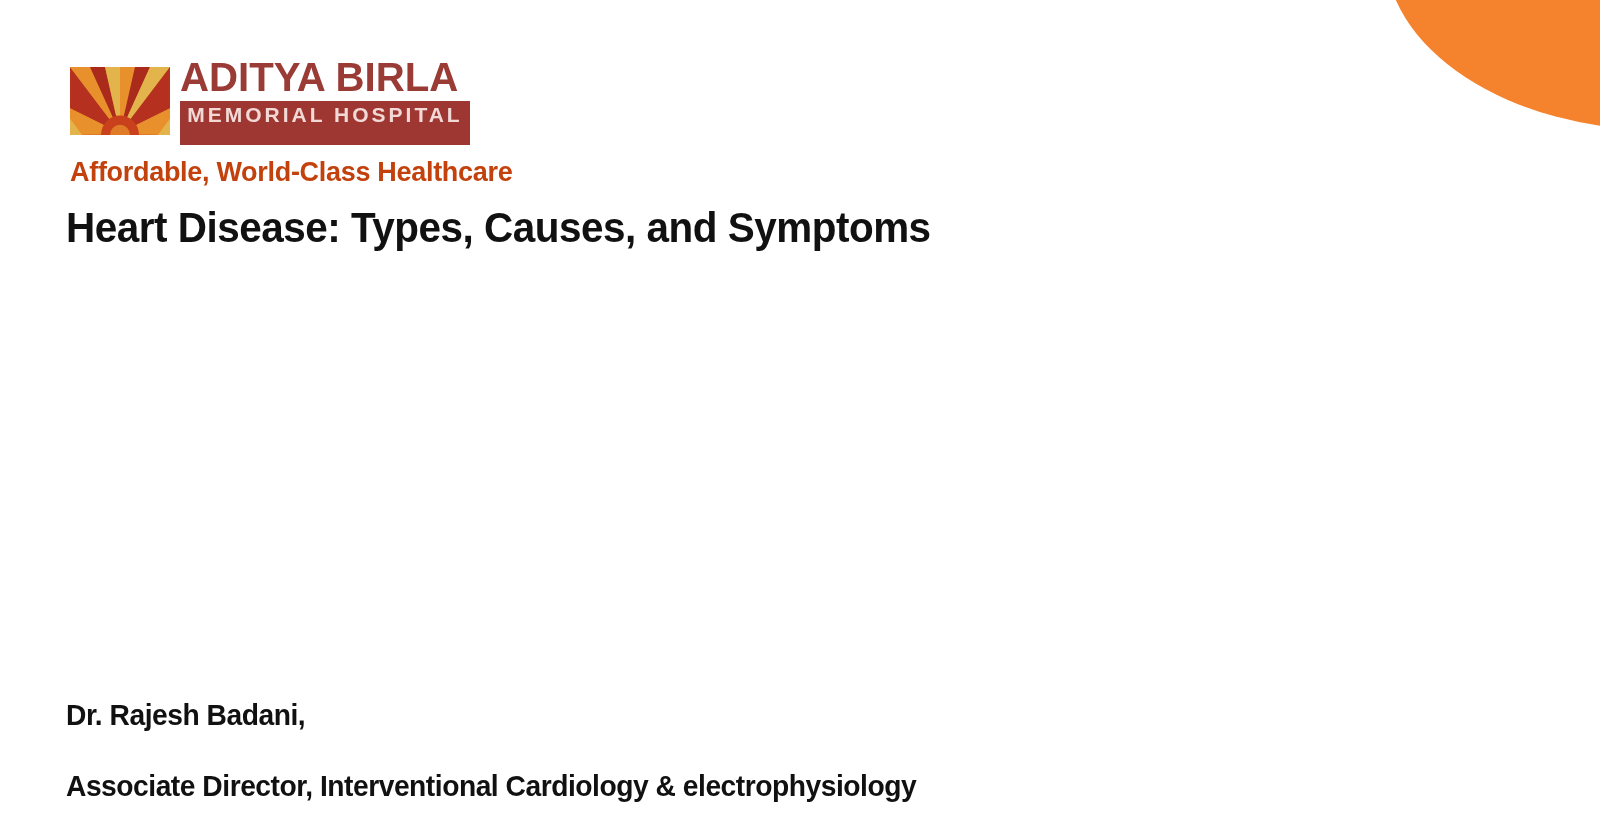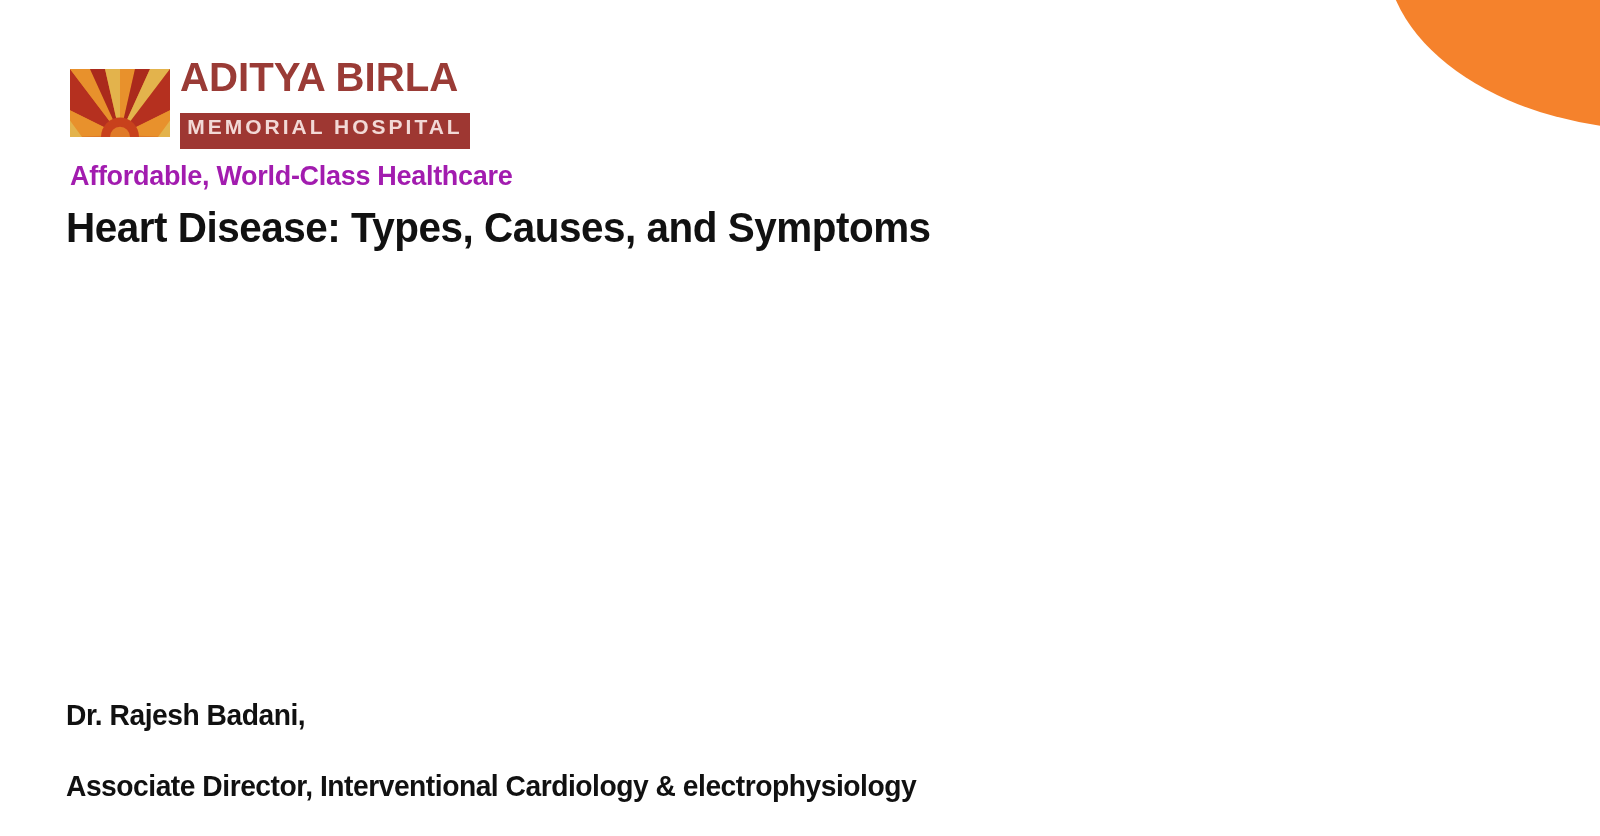--- a/index.html
+++ b/index.html
@@ -51,36 +51,36 @@
     font-size: 41px;
     font-weight: 700;
     color: #9A3B36;
     letter-spacing: 0px;
     line-height: 40px;
     transform: scaleX(0.98);
     transform-origin: left top;
     white-space: nowrap;
   }
   .brand-sub {
-    margin-top: 16px;
+    margin-top: 4px;
     background: #9E3732;
     color: #F2D9D6;
     font-size: 21px;
     font-weight: 700;
     letter-spacing: 3px;
     text-align: center;
     line-height: 28px;
-    height: 36px;
+    height: 44px;
     white-space: nowrap;
   }
   .tagline {
     margin-top: 12px;
     font-size: 27px;
     font-weight: 700;
-    color: #a21caf;
+    color: #c2410c;
     letter-spacing: -0.3px;
     white-space: nowrap;
   }
 
   
   .title {
     position: absolute;
     left: 66px;
     top: 203px;
     font-size: 43px;

